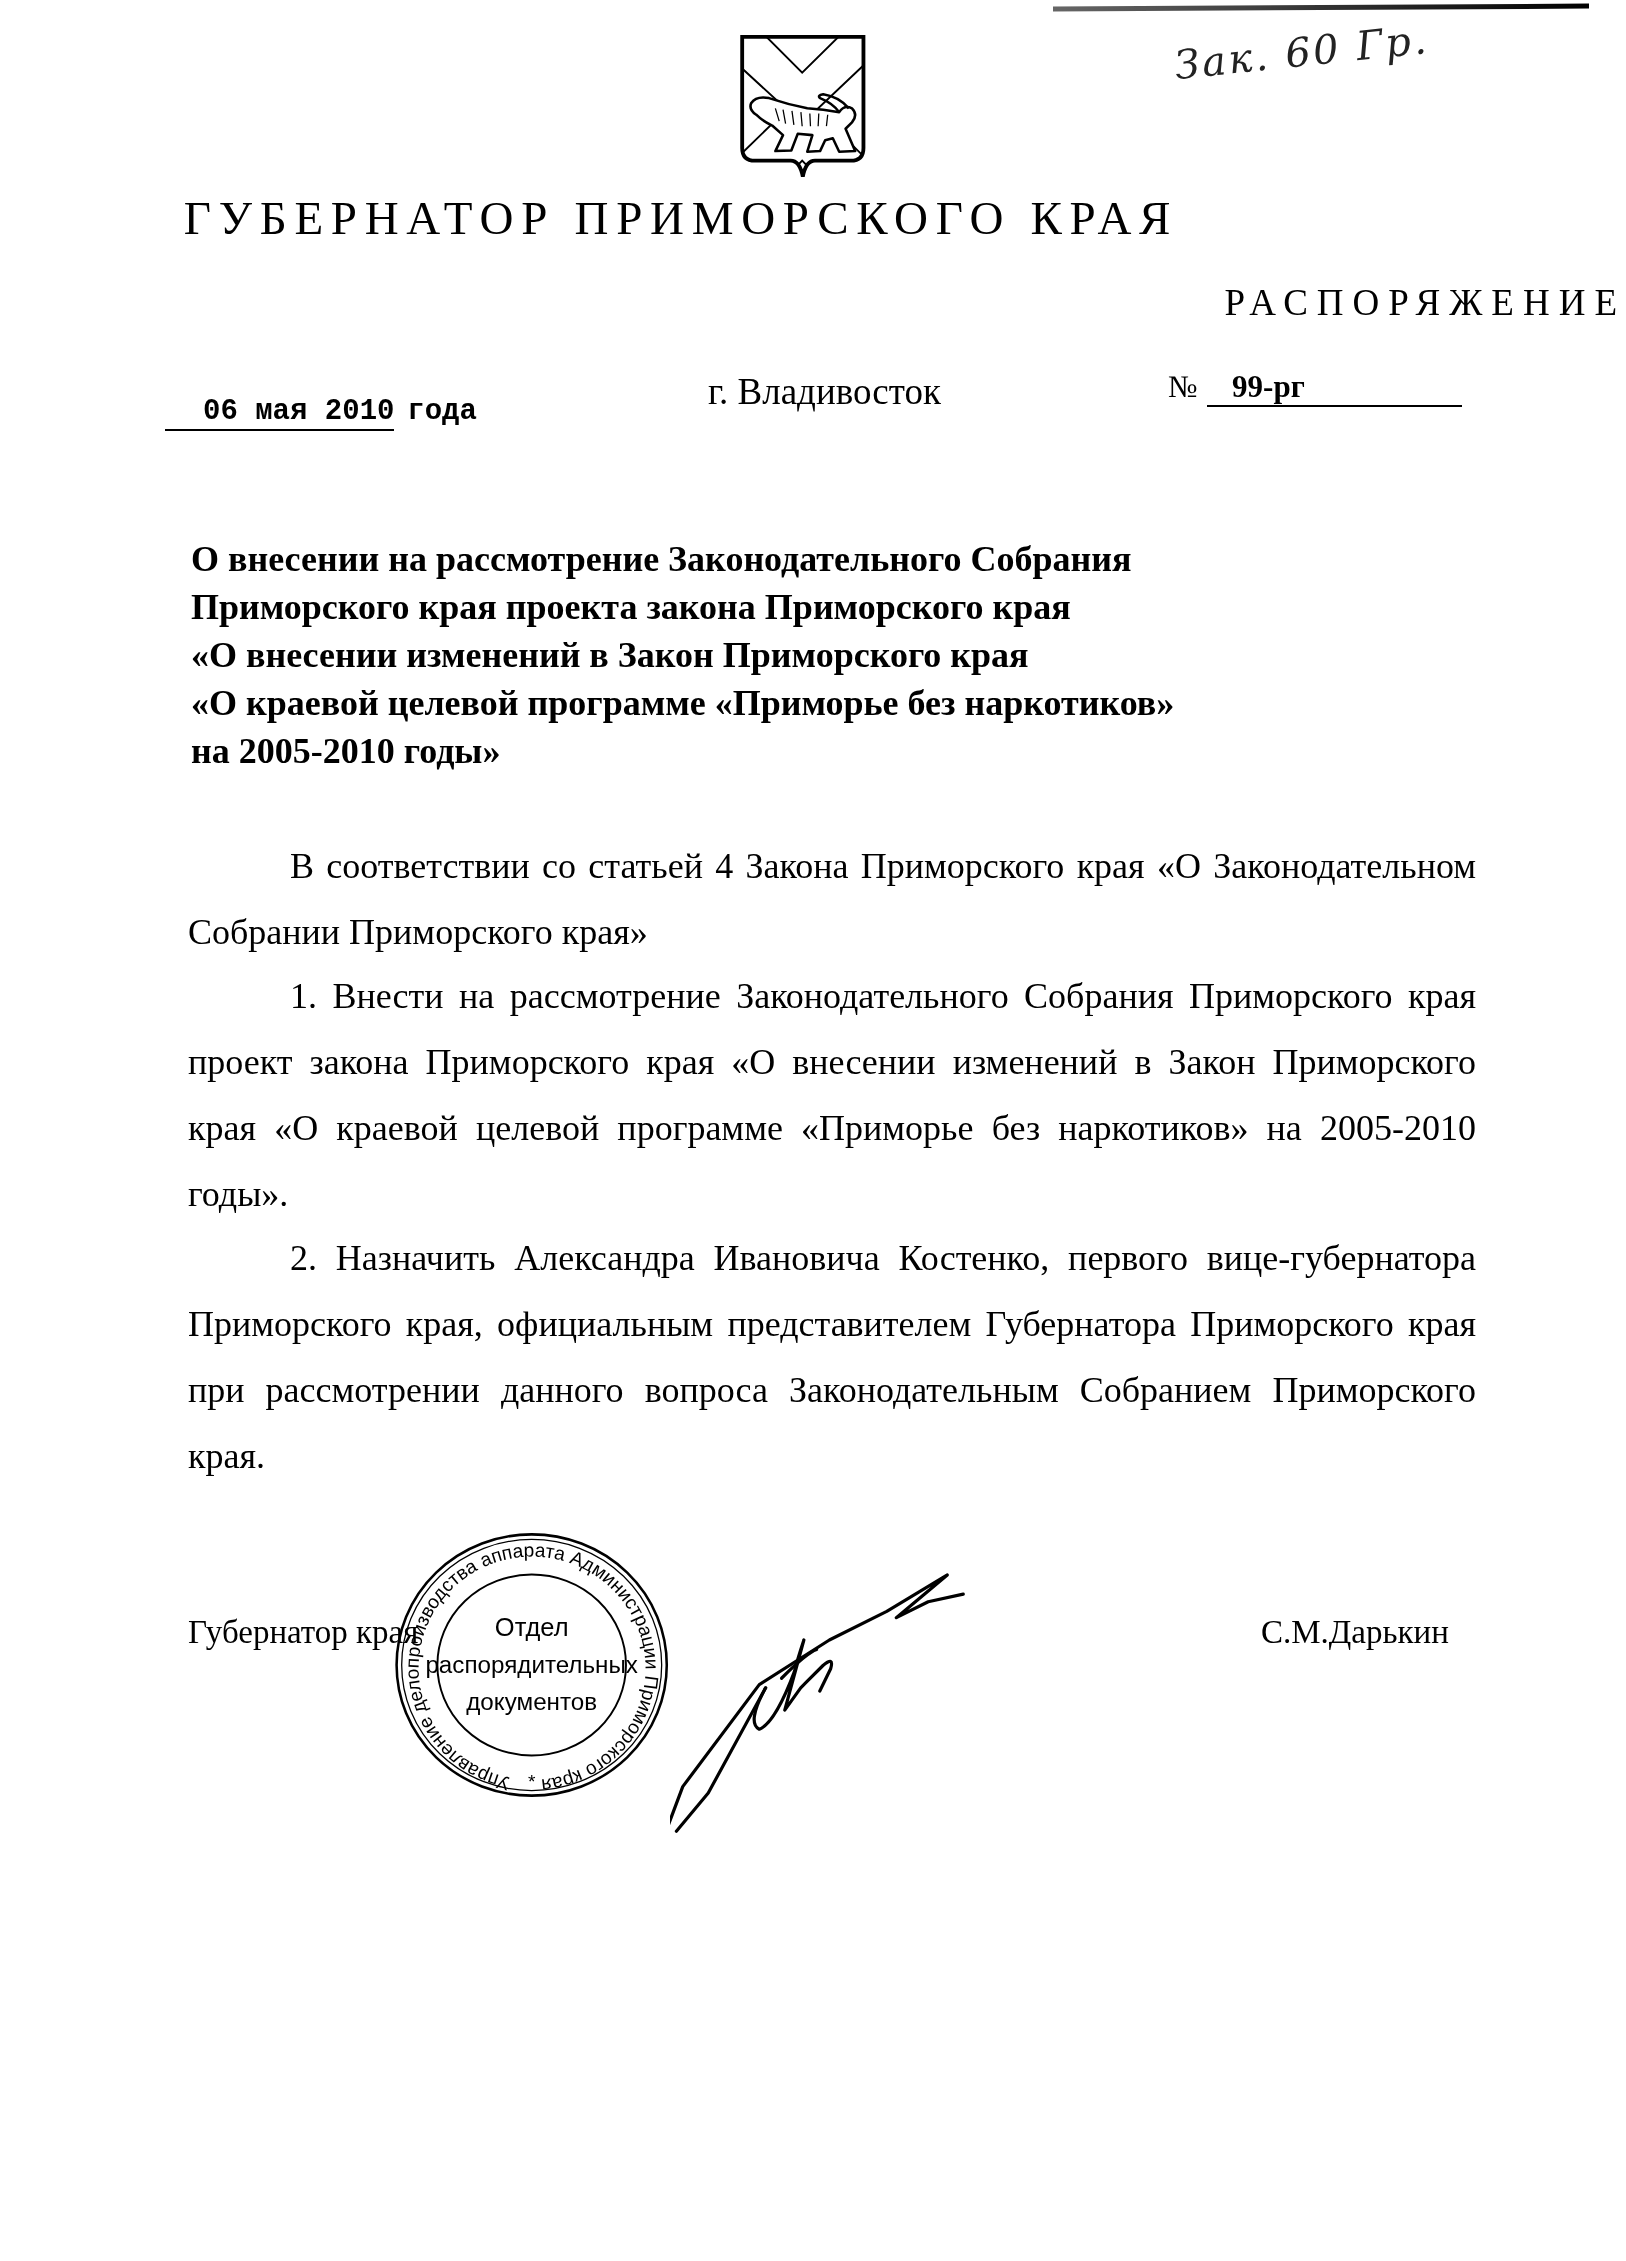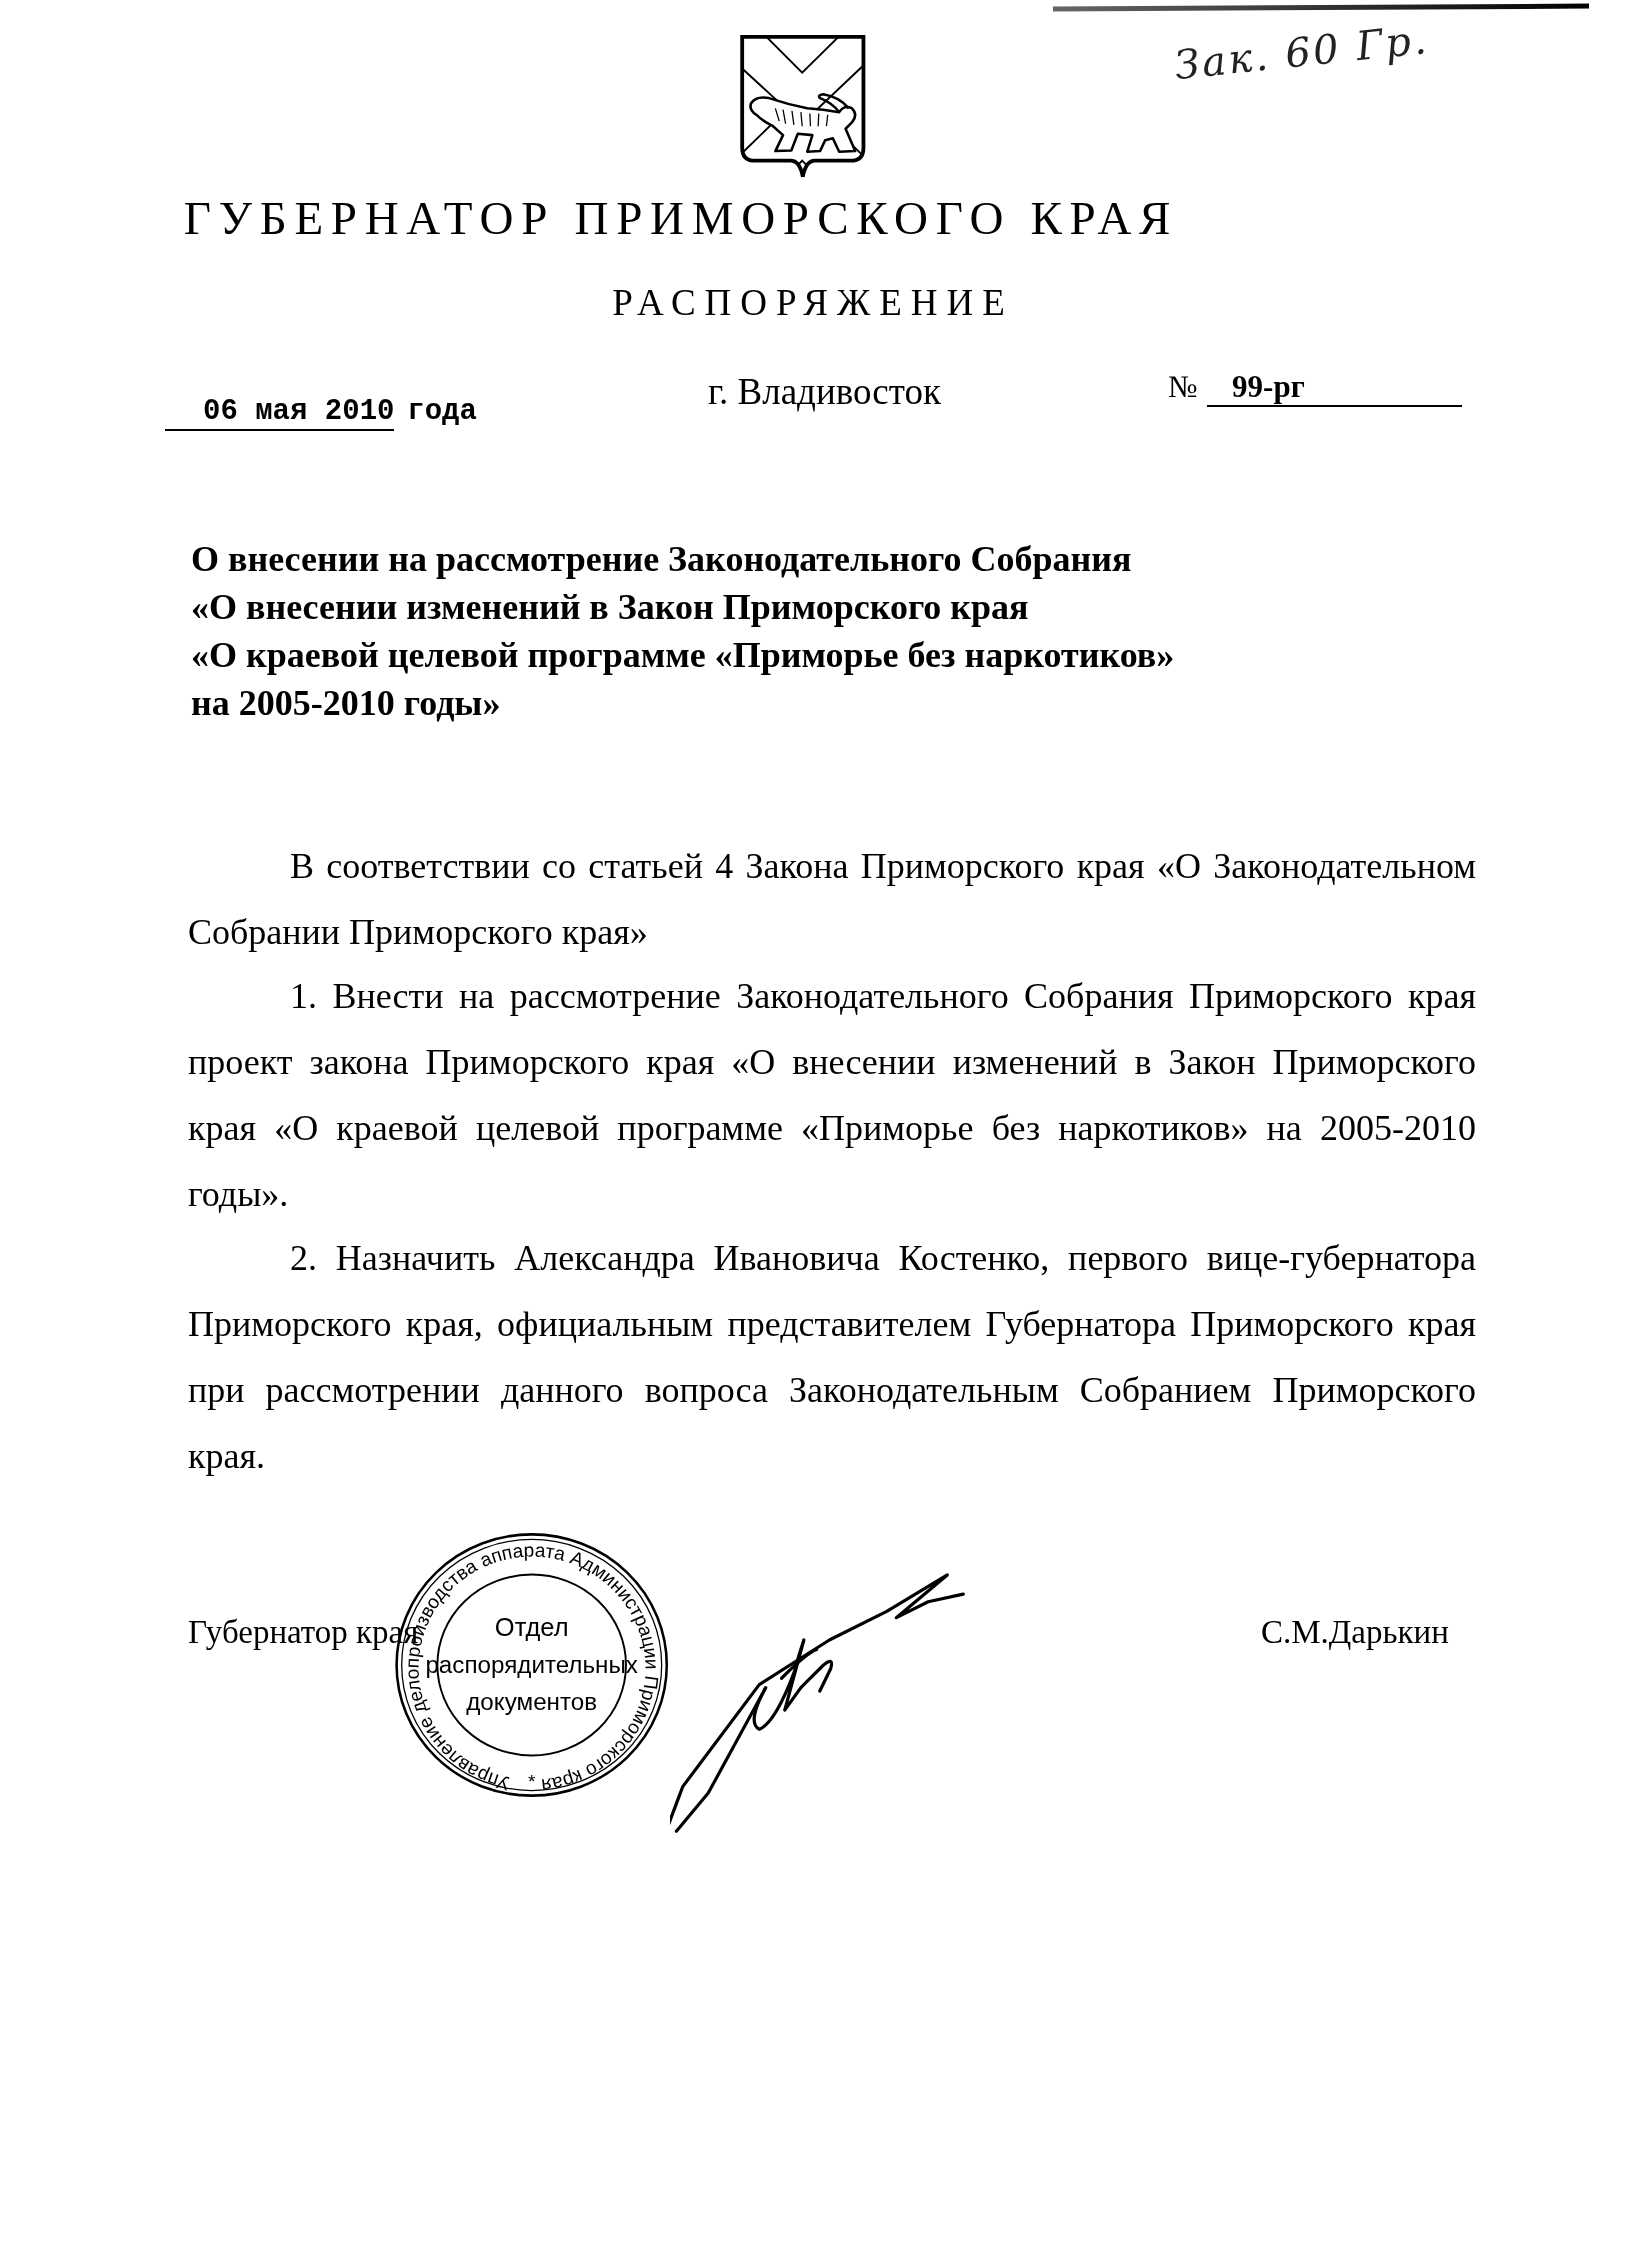--- a/index.html
+++ b/index.html
@@ -9,21 +9,21 @@
   
   .scan-line { left: 1053px; top: 5.1px; width: 536px; height: 5.1px; background: linear-gradient(to right, rgba(0,0,0,0.6), #000); transform: skewY(-0.3deg); }
 
   
   .hand-note { left: 1174px; top: 29px; font-family: "DejaVu Serif", serif; font-style: italic; font-size: 40px; color: #222; transform: rotate(-6deg); letter-spacing: 2.6px; }
 
   
   .emblem { left: 737px; top: 33px; width: 131px; height: 150px; }
 
   .title { left: 0; width: 1362px; top: 191px; text-align: center; font-weight: normal; font-size: 47px; letter-spacing: 7.7px; }
-  .subtitle { left: 0; width: 1626px; top: 281px; text-align: center; font-size: 37px; letter-spacing: 9px; }
+  .subtitle { left: 0; width: 1626px; top: 281px; text-align: right; font-size: 37px; letter-spacing: 9px; }
 
   
   .date-wrap { left: 165px; top: 371px; font-family: "Liberation Mono", monospace; font-weight: bold; font-size: 29px; margin-top: 24px; }
   .date-underlined { display: inline-block; border-bottom: 2.6px solid #000; padding: 0 0 1.3px 38px; }
   .date-suffix { margin-left: 12.8px; }
   .place { left: 708px; top: 370px; font-size: 37px; }
   .num-wrap { left: 1168px; top: 369px; font-size: 31px; }
   .num-sign { margin-right: 9px; }
   .num-val { display: inline-block; font-family: "Liberation Serif", serif; font-weight: bold; font-size: 31px; border-bottom: 2.6px solid #000; width: 255px; padding-left: 25.5px; box-sizing: border-box; }
 
@@ -78,20 +78,21 @@
 <div class="abs date-wrap">
   <span class="date-underlined">06 мая 2010</span><span class="date-suffix">года</span>
 </div>
 <div class="abs place">г. Владивосток</div>
 <div class="abs num-wrap">
   <span class="num-sign">№</span><span class="num-val">99-рг</span>
 </div>
 
 <div class="abs heading">
   <div>О внесении на рассмотрение Законодательного Собрания</div>
+  <div>Приморского края проекта закона Приморского края</div>
   <div>«О внесении изменений в Закон Приморского края</div>
   <div>«О краевой целевой программе «Приморье без наркотиков»</div>
   <div>на 2005-2010 годы»</div>
 </div>
 
 <div class="abs body p1">
   <p class="p">В соответствии со статьей 4 Закона Приморского края «О Законодательном Собрании Приморского края»</p>
 </div>
 <div class="abs body p2">
   <p class="p">1. Внести на рассмотрение Законодательного Собрания Приморского края проект закона Приморского края «О внесении изменений в Закон Приморского края «О краевой целевой программе «Приморье без наркотиков» на 2005-2010 годы».</p>

